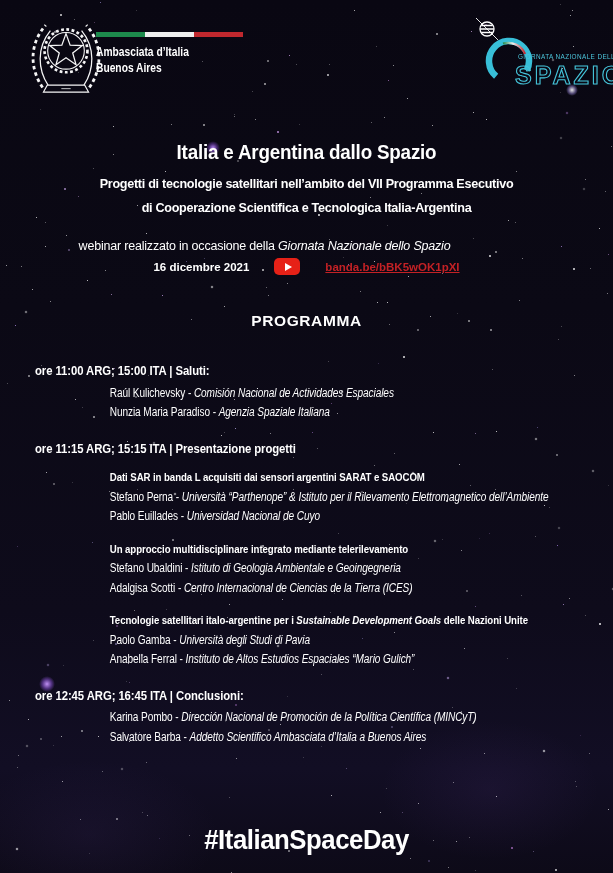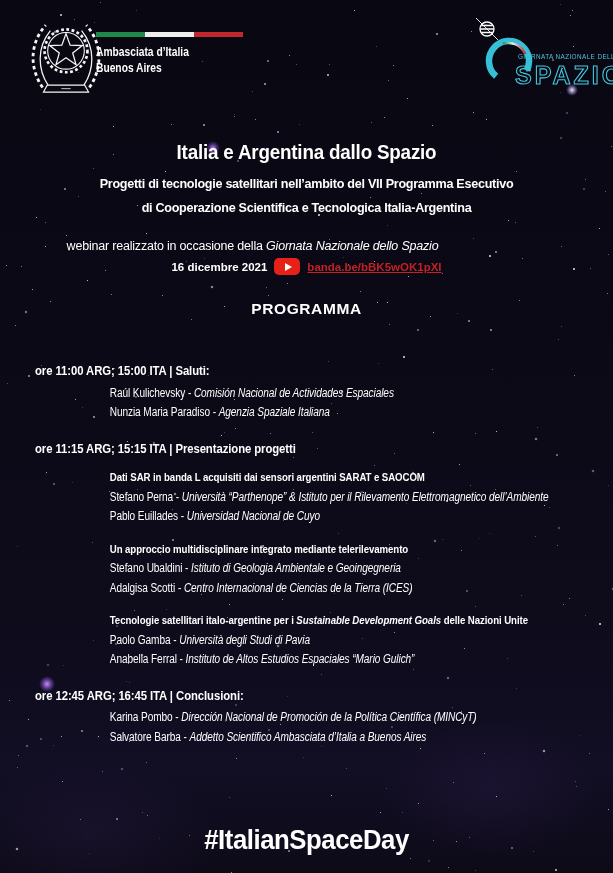--- a/index.html
+++ b/index.html
@@ -23,29 +23,29 @@
   .flag-red{background:#c0282e;}
   .embassy-text{position:absolute;left:96px;top:44px;font-weight:bold;font-size:12.5px;line-height:16px;
     transform:scaleX(0.82);transform-origin:left top;letter-spacing:0;}
   .spazio-logo{position:absolute;left:463px;top:12px;}
 
   
   .title{position:absolute;left:0;top:141px;width:613px;text-align:center;font-weight:bold;font-size:20px;
     letter-spacing:-0.2px;transform:scaleX(0.94);transform-origin:center top;}
   .subtitle{position:absolute;left:0;top:172px;width:613px;text-align:center;font-weight:bold;font-size:13px;
     line-height:24px;letter-spacing:-0.3px;transform:scaleX(0.97);transform-origin:center top;}
-  .webinar-line{position:absolute;left:0;top:239px;width:505px;text-align:center;font-size:12.5px;letter-spacing:-0.2px;}
+  .webinar-line{position:absolute;left:12px;top:239px;width:505px;text-align:center;font-size:12.5px;letter-spacing:-0.2px;}
   .webinar-line .it{font-style:italic;}
-  .date-row{position:absolute;left:0;top:258px;width:613px;display:flex;justify-content:center;align-items:center;gap:7px;}
+  .date-row{position:absolute;left:0;top:258px;width:613px;display:flex;justify-content:center;align-items:center;gap:25px;}
   .date-text{font-weight:bold;font-size:11.5px;}
   .yt-btn{width:26px;height:17px;background:#e62117;border-radius:5px;display:flex;align-items:center;justify-content:center;cursor:pointer;}
   .yt-btn .tri{width:0;height:0;border-left:7px solid #ffffff;border-top:4.5px solid transparent;border-bottom:4.5px solid transparent;margin-left:2px;}
   .yt-link{font-weight:bold;font-size:11.5px;color:#c32125;text-decoration:underline;cursor:pointer;}
 
-  .programma{position:absolute;left:0;top:300px;width:613px;text-align:center;font-weight:bold;font-size:15.5px;letter-spacing:0.6px;}
+  .programma{position:absolute;left:0;top:312px;width:613px;text-align:center;font-weight:bold;font-size:15.5px;letter-spacing:0.6px;}
 
   
   .program{position:absolute;left:35px;top:361px;width:690px;font-size:12px;line-height:19.5px;
     letter-spacing:-0.1px;transform:scaleX(0.84);transform-origin:left top;}
   .sec-header{font-weight:bold;font-size:13.5px;margin-bottom:3px;}
   .section + .section{margin-top:16px;}
   .entries{margin-left:89px;}
   .project{margin-top:13px;}
   .project:first-child{margin-top:10px;}
   .proj-title{font-weight:bold;font-size:11.5px;}

